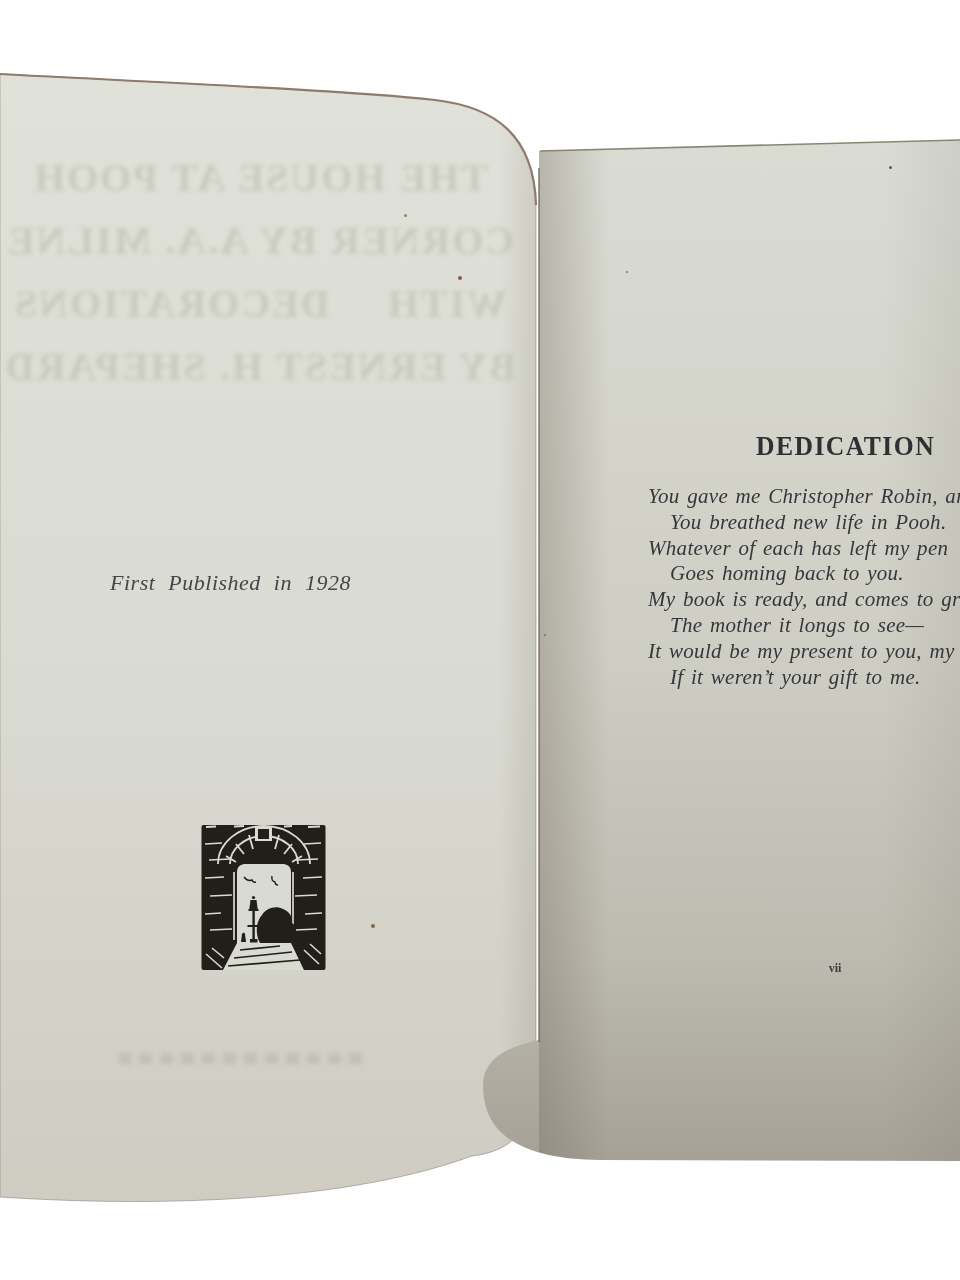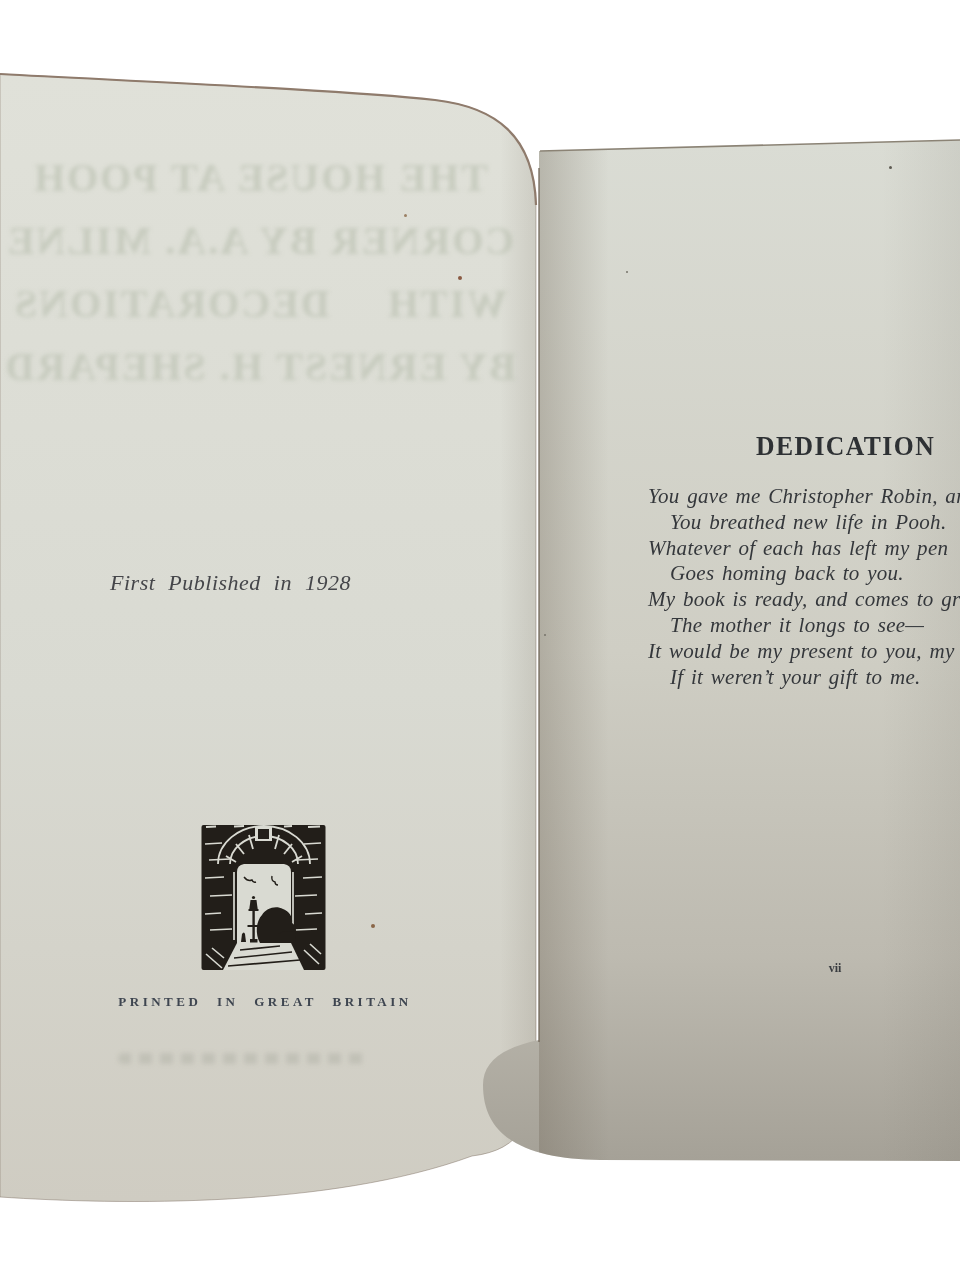--- a/index.html
+++ b/index.html
@@ -240,21 +240,20 @@
       <line x1="28" y1="144" x2="100" y2="138"></line>
     </g>
     <g stroke="#d9dad2" stroke-width="1.6">
       <line x1="6" y1="132" x2="22" y2="146"></line>
       <line x1="12" y1="126" x2="24" y2="136"></line>
       <line x1="104" y1="128" x2="119" y2="142"></line>
       <line x1="110" y1="122" x2="121" y2="132"></line>
     </g>
   </svg>
 
-  <div class="printed-line">PRINTED IN GREAT BRITAIN</div>
 
   <div class="bottom-smudge"></div>
 
   <div class="dedication-heading">DEDICATION</div>
 
   <div class="poem">
     <div class="line">You gave me Christopher Robin, and</div>
     <div class="line indent">You breathed new life in Pooh.</div>
     <div class="line">Whatever of each has left my pen</div>
     <div class="line indent">Goes homing back to you.</div>

